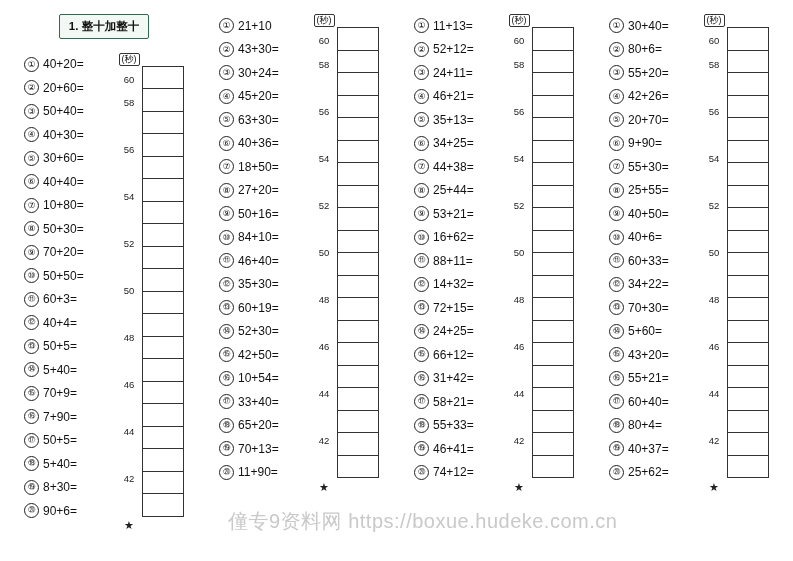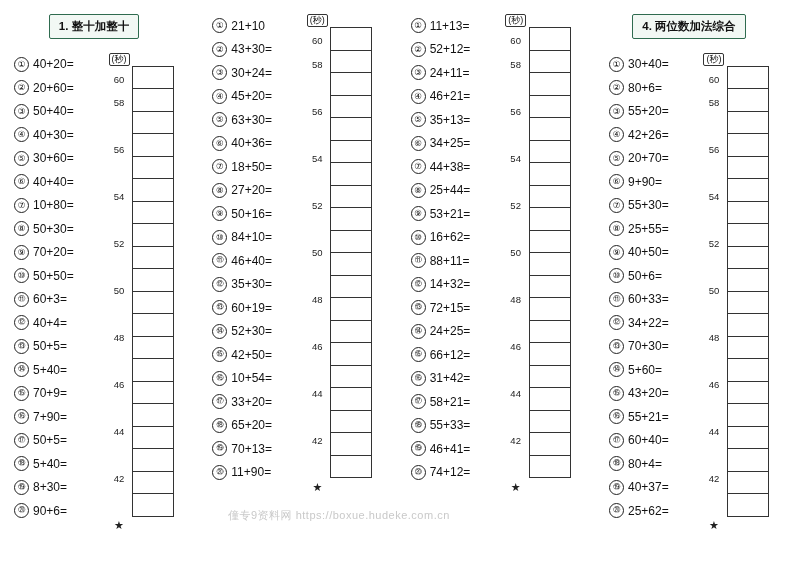--- a/index.html
+++ b/index.html
@@ -13,21 +13,21 @@
     font-family: "Liberation Sans", sans-serif;
     color: #111111;
     position: relative;
     overflow: hidden;
   }
   .page {
     position: relative;
     width: 793px;
     height: 561px;
     box-sizing: border-box;
-    padding: 14px 10px 0 0;
+    padding: 14px 10px 0 10px;
   }
   .columns {
     display: flex;
     flex-direction: row;
     justify-content: space-between;
     align-items: flex-start;
     width: 100%;
   }
   .column {
     width: 188px;
@@ -128,21 +128,21 @@
   }
   .answer-box {
     height: 22.5px;
     border-bottom: 1px solid #333;
     box-sizing: border-box;
   }
   .watermark {
     position: absolute;
     left: 228px;
     top: 508px;
-    font-size: 11px;
+    font-size: 20px;
     color: #c9c9c9;
     letter-spacing: 0.5px;
     white-space: nowrap;
     pointer-events: none;
   }
 </style>
 </head>
 <body>
 
 <div class="page">
@@ -363,21 +363,21 @@
           <div class="problem">
               <span class="num-circle wide">⑮</span>
               <span class="expr">42+50=</span>
             </div>
           <div class="problem">
               <span class="num-circle wide">⑯</span>
               <span class="expr">10+54=</span>
             </div>
           <div class="problem">
               <span class="num-circle wide">⑰</span>
-              <span class="expr">33+20=</span>
+              <span class="expr">33+40=</span>
             </div>
           <div class="problem">
               <span class="num-circle wide">⑱</span>
               <span class="expr">65+20=</span>
             </div>
           <div class="problem">
               <span class="num-circle wide">⑲</span>
               <span class="expr">70+13=</span>
             </div>
           <div class="problem">
@@ -599,21 +599,20 @@
           <div class="answer-box"></div>
           <div class="answer-box"></div>
           <div class="answer-box"></div>
           <div class="answer-box"></div>
           <div class="answer-box"></div>
         </div>
       </div>
     </div>
 
     <div class="column">
-      <div class="col-title">4. 两位数加法综合</div>
       <div class="col-body">
         <div class="problems">
           <div class="problem">
               <span class="num-circle">①</span>
               <span class="expr">30+40=</span>
             </div>
           <div class="problem">
               <span class="num-circle">②</span>
               <span class="expr">80+6=</span>
             </div>
@@ -640,21 +639,21 @@
           <div class="problem">
               <span class="num-circle">⑧</span>
               <span class="expr">25+55=</span>
             </div>
           <div class="problem">
               <span class="num-circle">⑨</span>
               <span class="expr">40+50=</span>
             </div>
           <div class="problem">
               <span class="num-circle">⑩</span>
-              <span class="expr">50+6=</span>
+              <span class="expr">40+6=</span>
             </div>
           <div class="problem">
               <span class="num-circle wide">⑪</span>
               <span class="expr">60+33=</span>
             </div>
           <div class="problem">
               <span class="num-circle wide">⑫</span>
               <span class="expr">34+22=</span>
             </div>
           <div class="problem">

